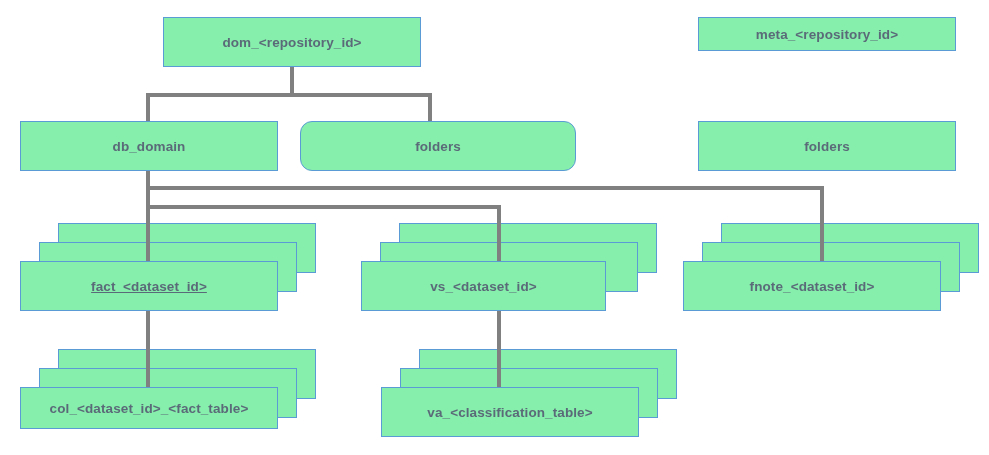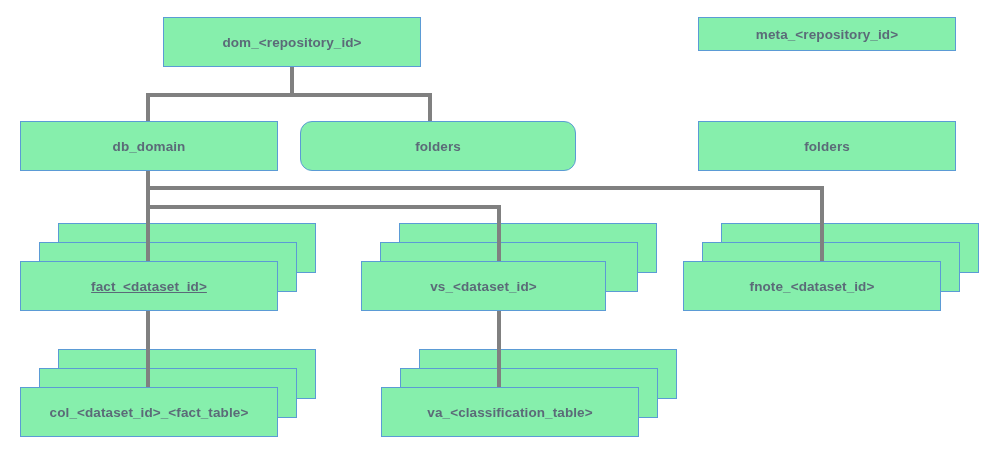--- a/index.html
+++ b/index.html
@@ -83,21 +83,21 @@
 
   <div class="stack">
     <div class="node back layer-box-back" style="left:721px; top:223px; width:258px; height:50px;"></div>
     <div class="node back layer-box-back" style="left:702px; top:242px; width:258px; height:50px;"></div>
     <div class="node layer-box-front" style="left:683px; top:261px; width:258px; height:50px;">fnote_&lt;dataset_id&gt;</div>
   </div>
 
   <div class="stack">
     <div class="node back layer-box-back" style="left:58px; top:349px; width:258px; height:50px;"></div>
     <div class="node back layer-box-back" style="left:39px; top:368px; width:258px; height:50px;"></div>
-    <div class="node layer-box-front" style="left:20px; top:387px; width:258px; height:50px;">col_&lt;dataset_id&gt;_&lt;fact_table&gt;</div>
+    <div class="node layer-box-front" style="left:20px; top:387px; width:258px; height:42px;">col_&lt;dataset_id&gt;_&lt;fact_table&gt;</div>
   </div>
 
   <div class="stack">
     <div class="node back layer-box-back" style="left:419px; top:349px; width:258px; height:50px;"></div>
     <div class="node back layer-box-back" style="left:400px; top:368px; width:258px; height:50px;"></div>
     <div class="node layer-box-front" style="left:381px; top:387px; width:258px; height:50px;">va_&lt;classification_table&gt;</div>
   </div>
 
   <div class="conn v layer-conn-over" style="left:146px; top:223px; height:42px;"></div>
   <div class="conn v layer-conn-over" style="left:497px; top:223px; height:42px;"></div>

